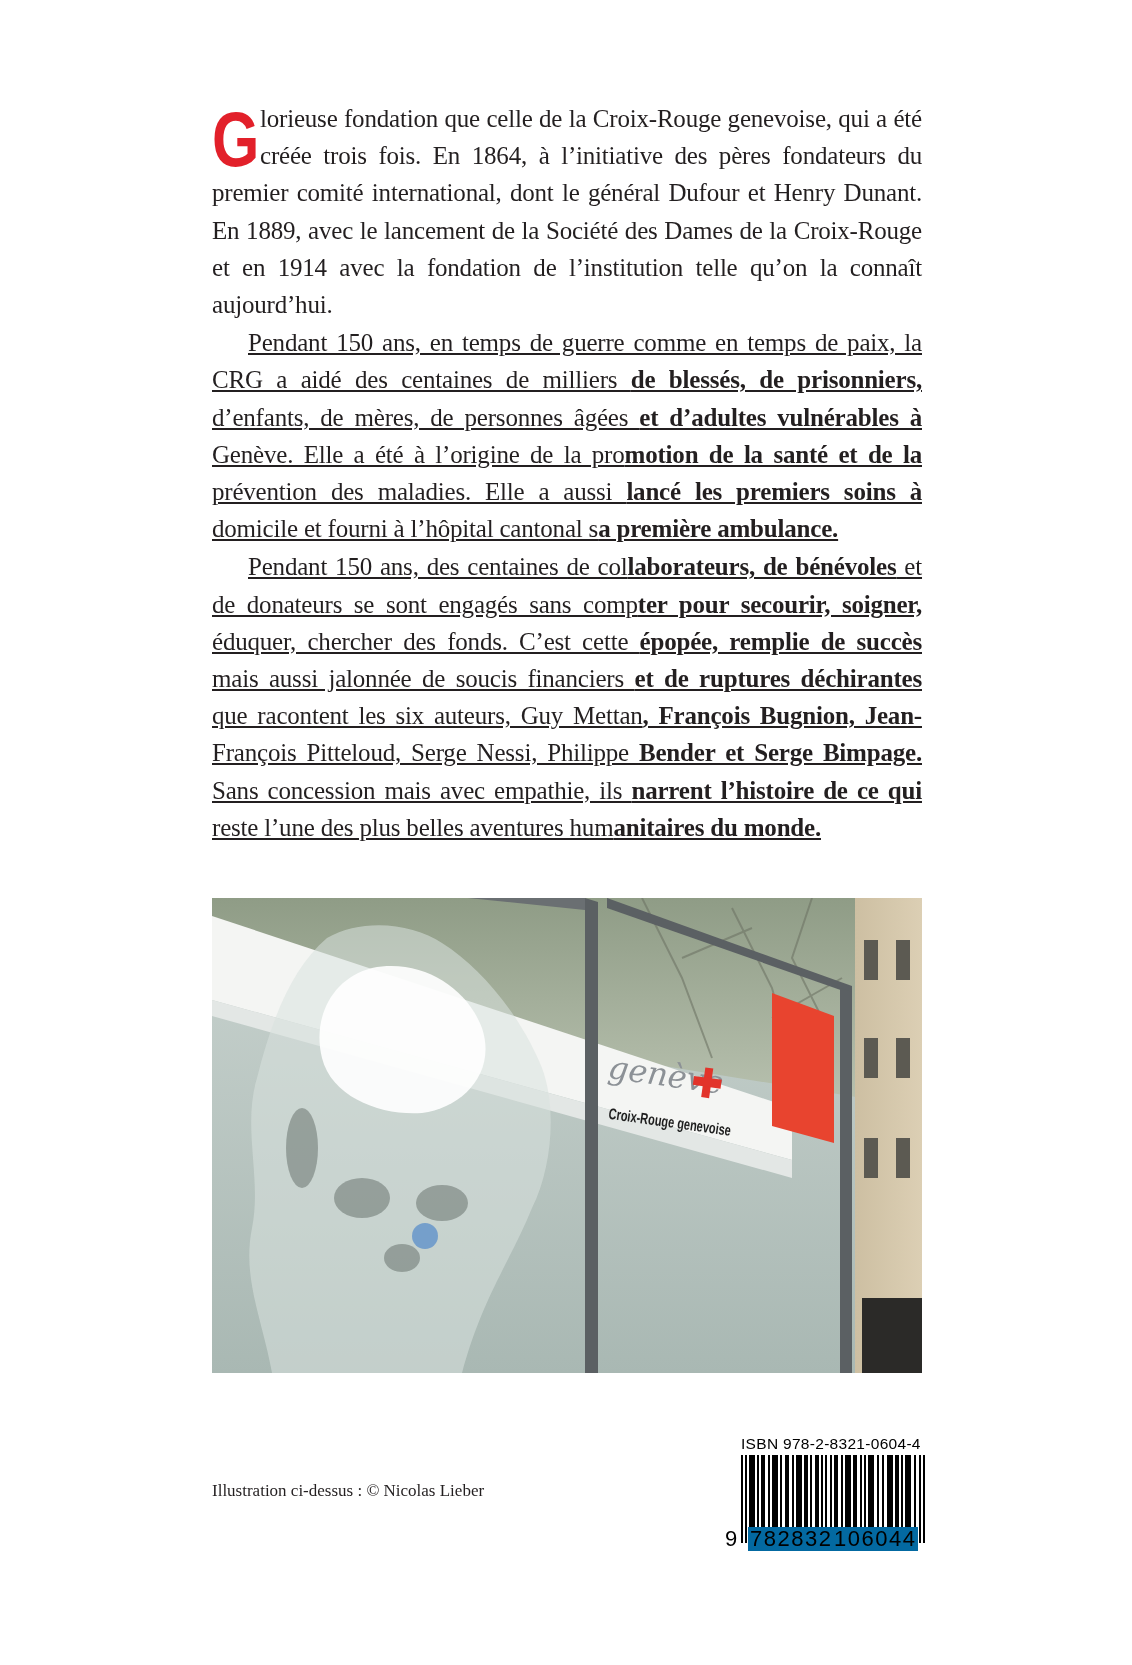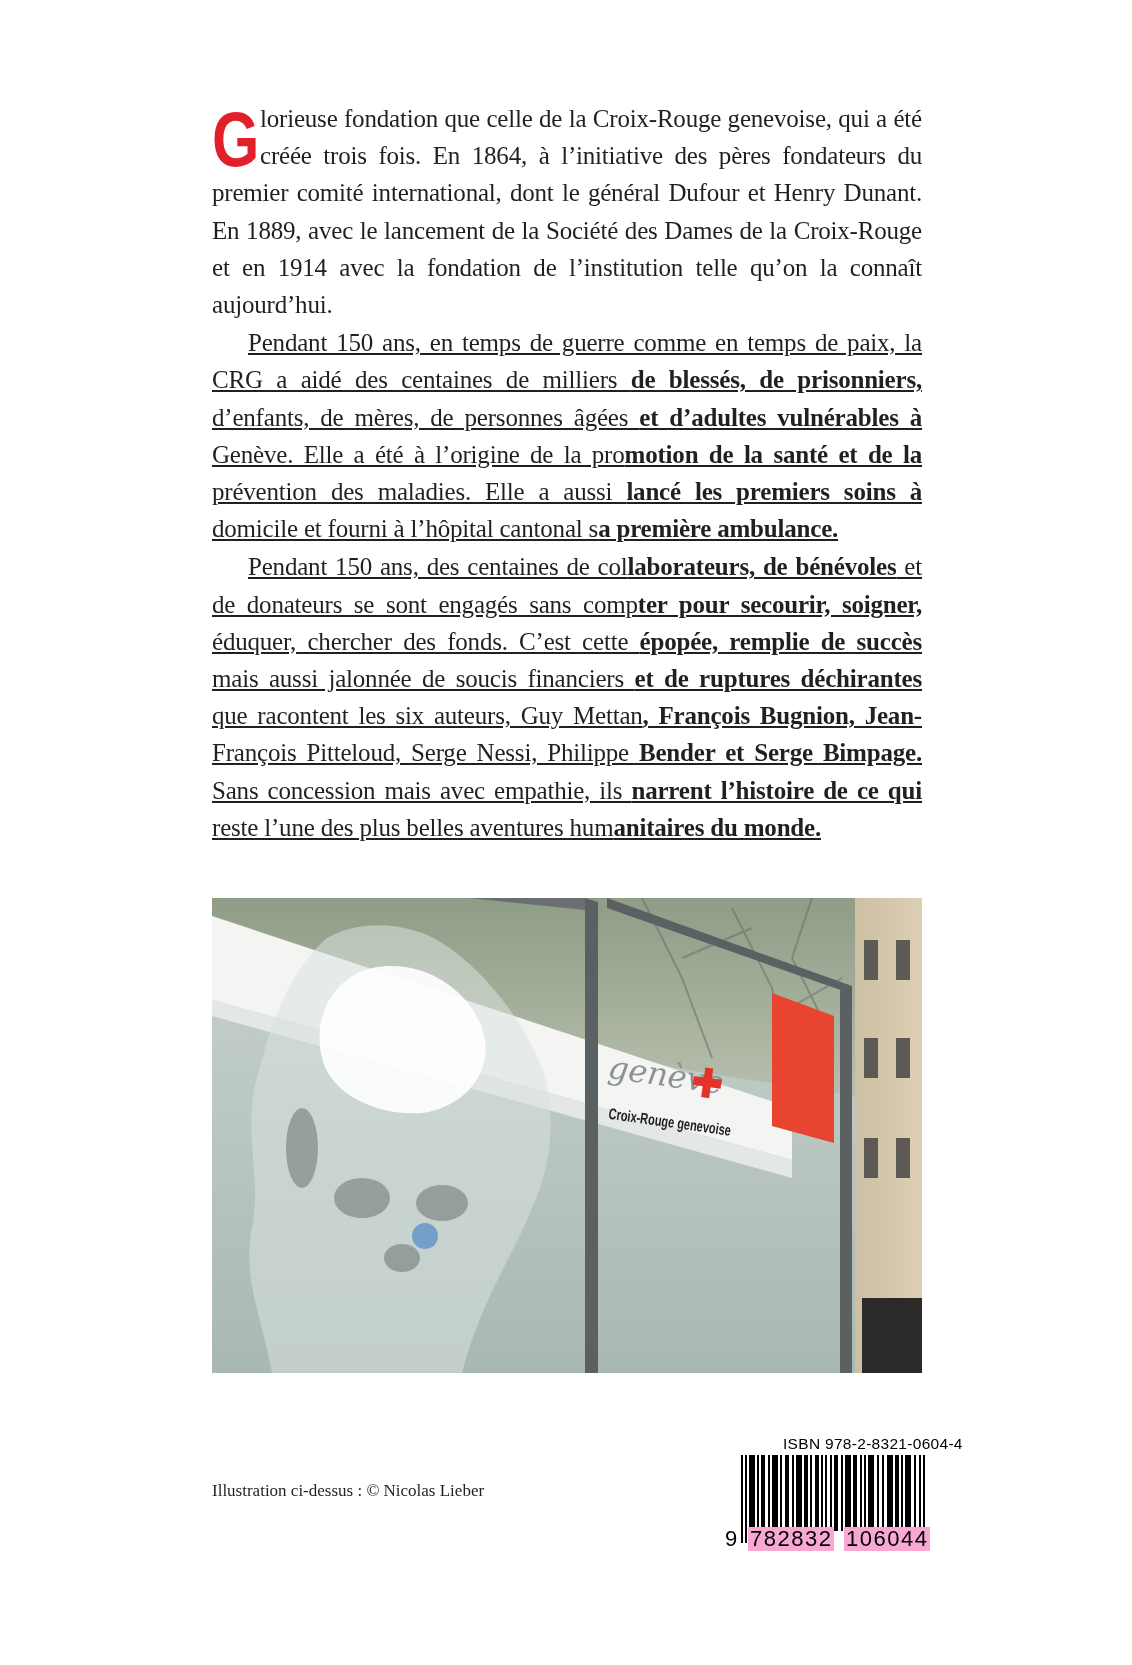--- a/index.html
+++ b/index.html
@@ -18,27 +18,27 @@
 
   .photo { position: absolute; left: 212px; top: 898px; width: 710px; height: 475px; overflow: hidden;
            background: #b9c6c1; }
   .photo svg { display: block; }
 
   .credits { position: absolute; left: 212px; top: 1478px; font-size: 17px; line-height: 26px; color: #231f20; }
   .credits div { white-space: nowrap; }
 
   .barcode { position: absolute; left: 725px; top: 1435px; width: 200px; height: 125px; }
   .isbn-text { position: absolute; left: 16px; top: 0; font-family: "Liberation Sans", "DejaVu Sans", sans-serif;
-               font-size: 15.5px; letter-spacing: 0.3px; color: #000; white-space: nowrap; margin-left: 42px; }
+               font-size: 15.5px; letter-spacing: 0.3px; color: #000; white-space: nowrap; }
   .bars { position: absolute; left: 16px; top: 20px; }
   .bc-digits { position: absolute; top: 92px; font-family: "Liberation Sans", "DejaVu Sans", sans-serif;
-               font-size: 22px; color: #000; background: #f9a8d4; line-height: 24px; padding: 0 2px; }
+               font-size: 22px; color: #000; background: #0369a1; line-height: 24px; padding: 0 2px; }
   .bc-first { left: -2px; background: transparent; }
   .bc-left { left: 23px; letter-spacing: 1.5px; }
-  .bc-right { left: 107px; letter-spacing: 1.5px; margin-left: 12px; }
+  .bc-right { left: 107px; letter-spacing: 1.5px; }
 </style>
 </head>
 <body>
 
 <div class="page">
 
   <div class="blurb">
     <p><span class="dropcap">G</span><span>lorieuse fondation que celle de la Croix-Rouge genevoise, qui a été créée trois fois. En 1864, à l’initiative des pères fondateurs du premier comité international, dont le général Dufour et Henry Dunant. En 1889, avec le lancement de la Société des Dames de la Croix-Rouge et en 1914 avec la fondation de l’institution telle qu’on la connaît aujourd’hui.</span></p>
     <p><span>Pendant 150 ans, en temps de guerre comme en temps de paix, la CRG a aidé des centaines de milliers </span><b>de blessés, de prisonniers,</b><span> d’enfants, de mères, de personnes âgées </span><b>et d’adultes vulnérables à</b><span> Genève. Elle a été à l’origine de la pro</span><b>motion de la santé et de la</b><span> prévention des maladies. Elle a aussi </span><b>lancé les premiers soins à</b><span> domicile et fourni à l’hôpital cantonal s</span><b>a première ambulance.</b></p>
     <p><span>Pendant 150 ans, des centaines de col</span><b>laborateurs, de bénévoles</b><span> et de donateurs se sont engagés sans comp</span><b>ter pour secourir, soigner,</b><span> éduquer, chercher des fonds. C’est cette </span><b>épopée, remplie de succès</b><span> mais aussi jalonnée de soucis financiers </span><b>et de ruptures déchirantes</b><span> que racontent les six auteurs, Guy Mettan</span><b>, François Bugnion, Jean-</b><span>François Pitteloud, Serge Nessi, Philippe </span><b>Bender et Serge Bimpage.</b><span> Sans concession mais avec empathie, ils </span><b>narrent l’histoire de ce qui</b><span> reste l’une des plus belles aventures hum</span><b>anitaires du monde.</b></p>

